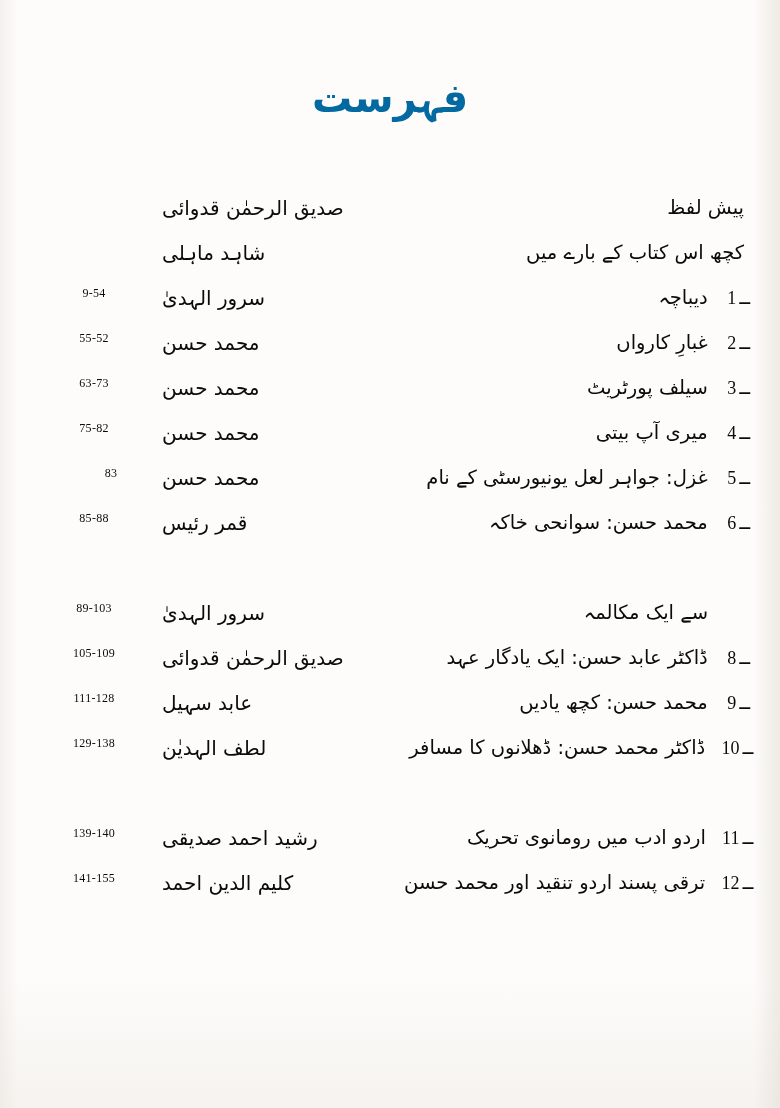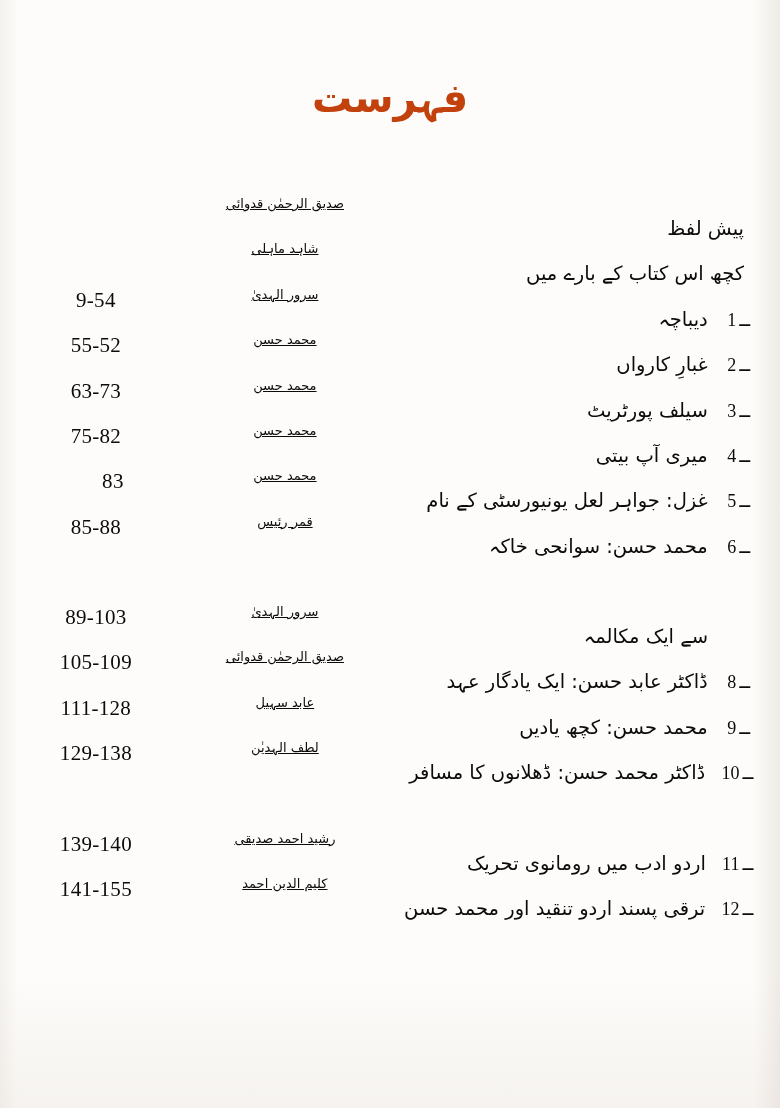--- a/index.html
+++ b/index.html
@@ -38,21 +38,21 @@
   .toc-title {
     position: absolute;
     top: 78px;
     left: 0;
     right: 0;
     text-align: center;
     font-size: 40px;
     line-height: 1;
     font-weight: 700;
     letter-spacing: 0;
-    color: #c2410c;
+    color: #0369a1;
   }
 
   
   .toc-table {
     position: absolute;
     top: 196px;
     right: 26px;
     left: 26px;
     border-collapse: collapse;
     table-layout: fixed;
@@ -84,39 +84,37 @@
     min-width: 30px;
     text-align: center;
     direction: ltr;
     font-family: "Liberation Serif", "DejaVu Serif", serif;
     font-size: 18px;
   }
   .num .dash { padding: 0 1px 0 3px; }
   .title-text {
     display: inline-block;
     padding-right: 10px;
-    margin-top: 21px;
   }
   .title-text.indent2 { padding-right: 46px; text-align: right; }
 
   .cell-author {
-    text-align: center;
+    text-align: left;
     direction: rtl;
-    font-size: 13px;
+    font-size: 20px;
     line-height: 1.25;
     white-space: nowrap;
     padding-right: 2px;
-    text-decoration: underline;
   }
 
   .cell-pages {
     text-align: center;
     direction: ltr;
     font-family: "Liberation Serif", "DejaVu Serif", serif;
-    font-size: 21px;
+    font-size: 12px;
     line-height: 1.25;
     letter-spacing: 0.3px;
     padding-right: 16px;
   }
   .cell-pages.single { padding-right: 0; padding-left: 34px; }
 </style>
 </head>
 <body>
 
 <div class="page"></div>

